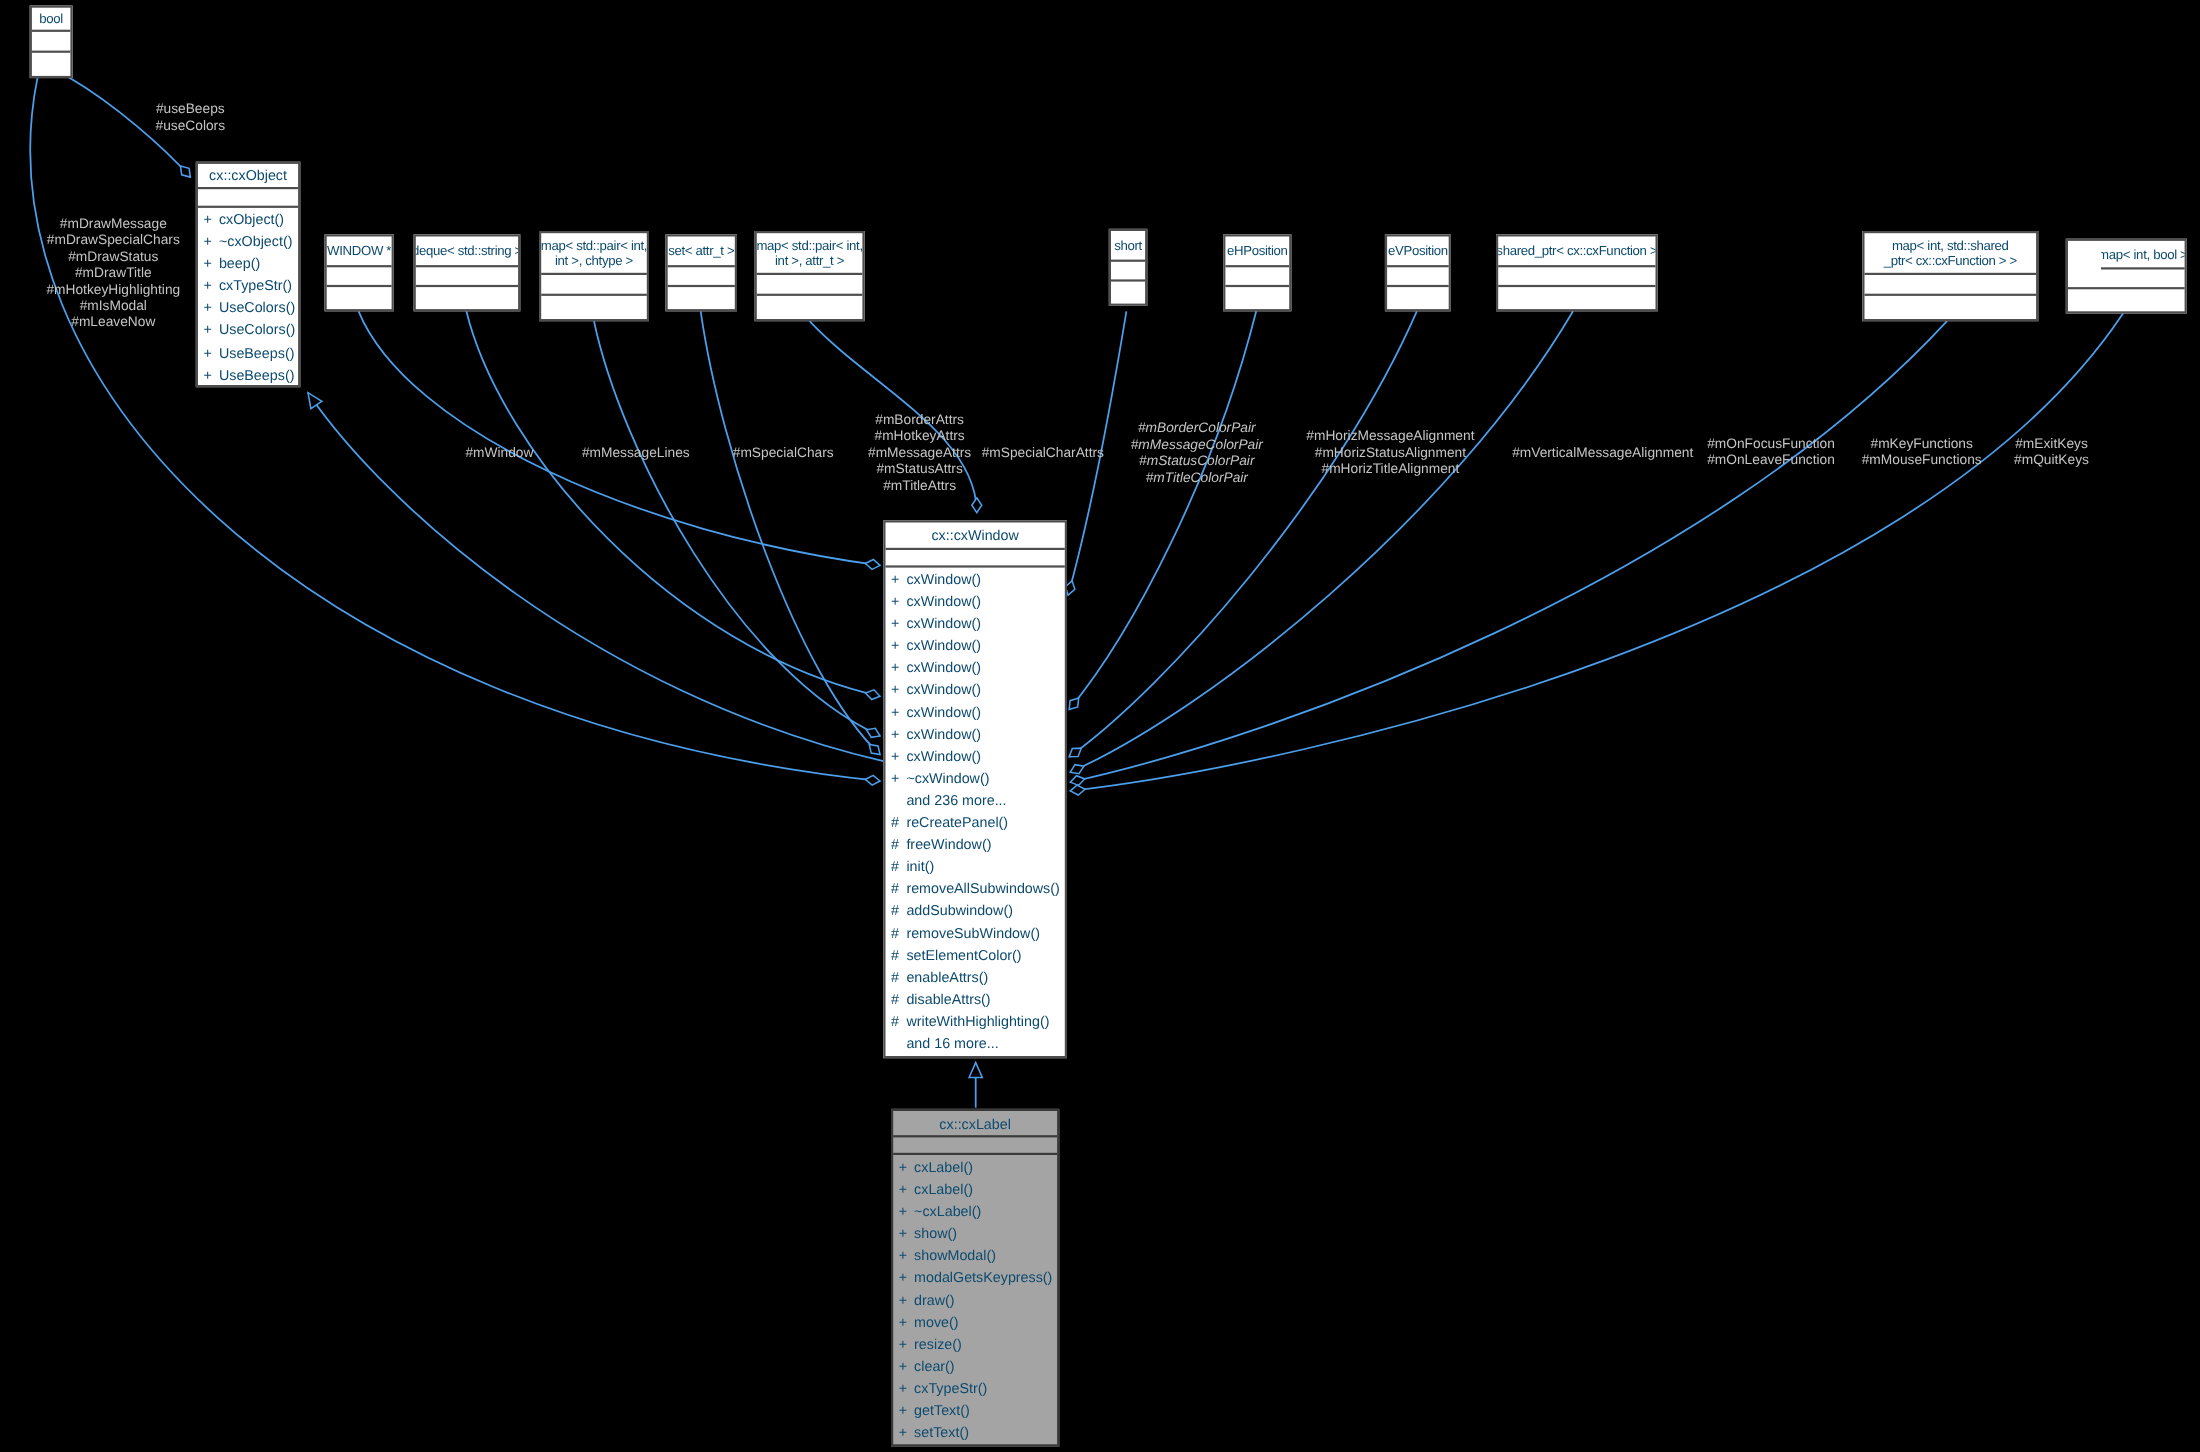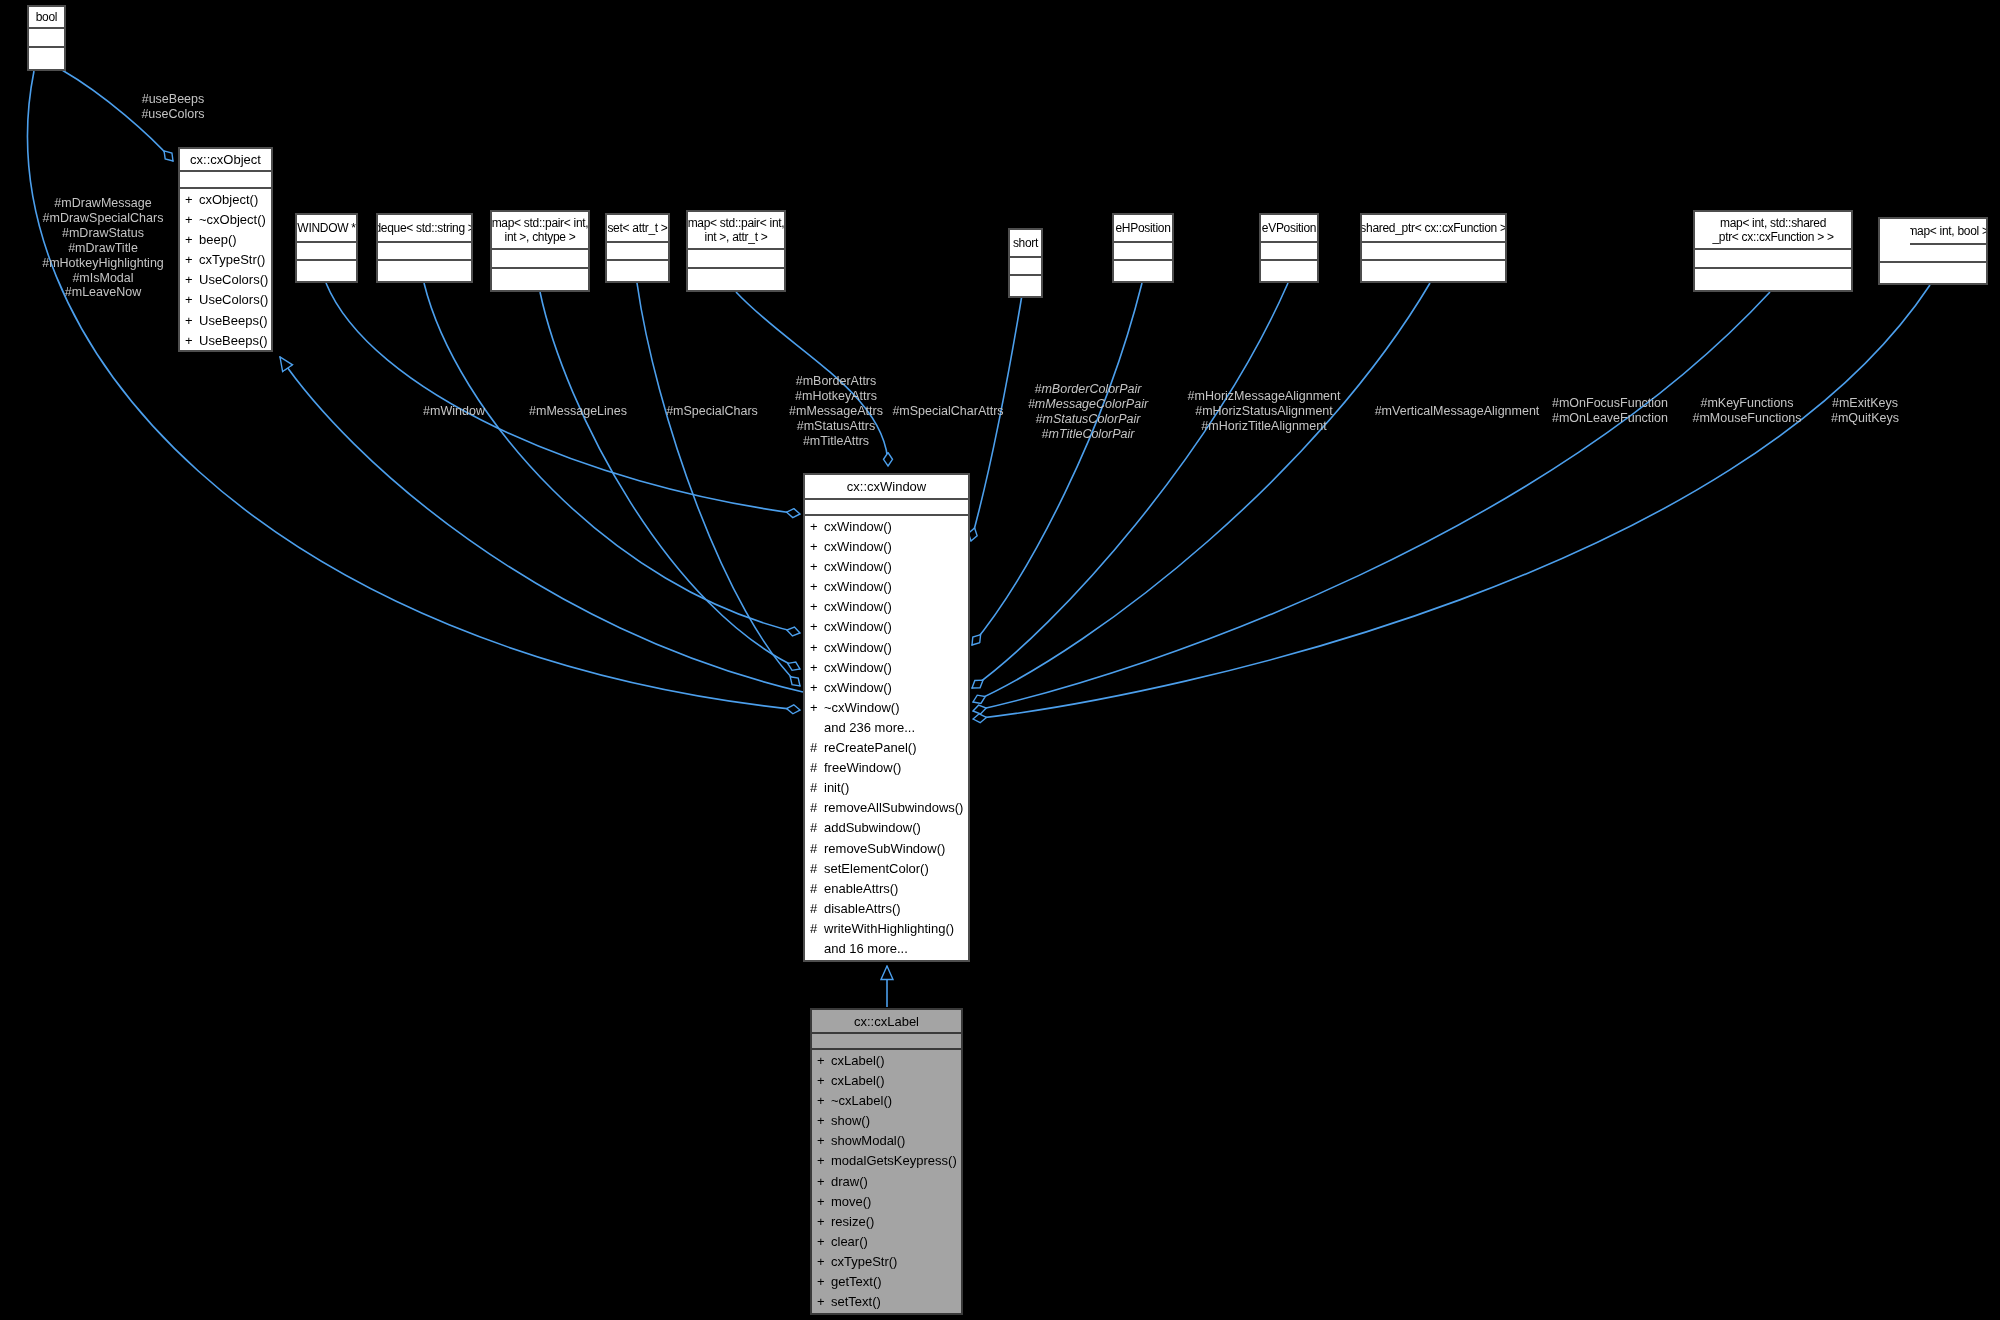--- a/index.html
+++ b/index.html
@@ -1,20 +1,20 @@
 <!DOCTYPE html>
 <html><head>
 <meta charset="utf-8">
 <style>
   html,body{margin:0;padding:0;background:#000;}
   #stage{position:relative;width:2000px;height:1320px;background:#000;
          font-family:"Liberation Sans",sans-serif;overflow:hidden;}
   #edges-svg{position:absolute;left:0;top:0;}
   .class-box{position:absolute;background:#fff;border:2px solid #4E4E4E;
-             box-sizing:border-box;color:#000000;display:flex;flex-direction:column;}
+             box-sizing:border-box;color:#0c4a6e;display:flex;flex-direction:column;}
   .class-box.hl{background:#A4A4A4;border-color:#3A3A3A;}
   .box-title{display:flex;flex-direction:column;align-items:center;justify-content:center;
              border-bottom:2px solid #4E4E4E;font-size:13px;line-height:15px;
              white-space:nowrap;overflow:hidden;flex:none;}
   .type .box-title{font-size:12px;letter-spacing:-0.3px;line-height:14px;}
   .hl .box-title{border-color:#3A3A3A;}
   .box-sec{border-bottom:2px solid #4E4E4E;box-sizing:border-box;flex:none;}
   .box-sec.last{border-bottom:none;}
   .hl .box-sec{border-color:#3A3A3A;}
   .box-methods{flex:1;overflow:hidden;padding-top:1px;}
@@ -133,21 +133,21 @@
         <div class="box-sec last" style="height: 18px;"></div>
       </div>
       <div class="class-box type" style="left: 686px; top: 210px; width: 100px; height: 82px;">
         <div class="box-title" style="height: 36px;">
           <div>map&lt; std::pair&lt; int,</div>
           <div>int &gt;, attr_t &gt;</div>
         </div>
         <div class="box-sec" style="height: 19px;"></div>
         <div class="box-sec last" style="height: 19px;"></div>
       </div>
-      <div class="class-box type" style="left: 1008px; top: 228px; width: 35px; height: 70px; text-align: center;">
+      <div class="class-box type" style="left: 1008px; top: 208px; width: 35px; height: 70px; text-align: center;">
         <div class="box-title" style="height: 26px;">
           <div>short</div>
         </div>
         <div class="box-sec" style="height: 18px;"></div>
         <div class="box-sec last" style="height: 18px;"></div>
       </div>
       <div class="class-box type" style="left: 1112px; top: 213px; width: 62px; height: 70px;">
         <div class="box-title" style="height: 26px;">
           <div>eHPosition</div>
         </div>

